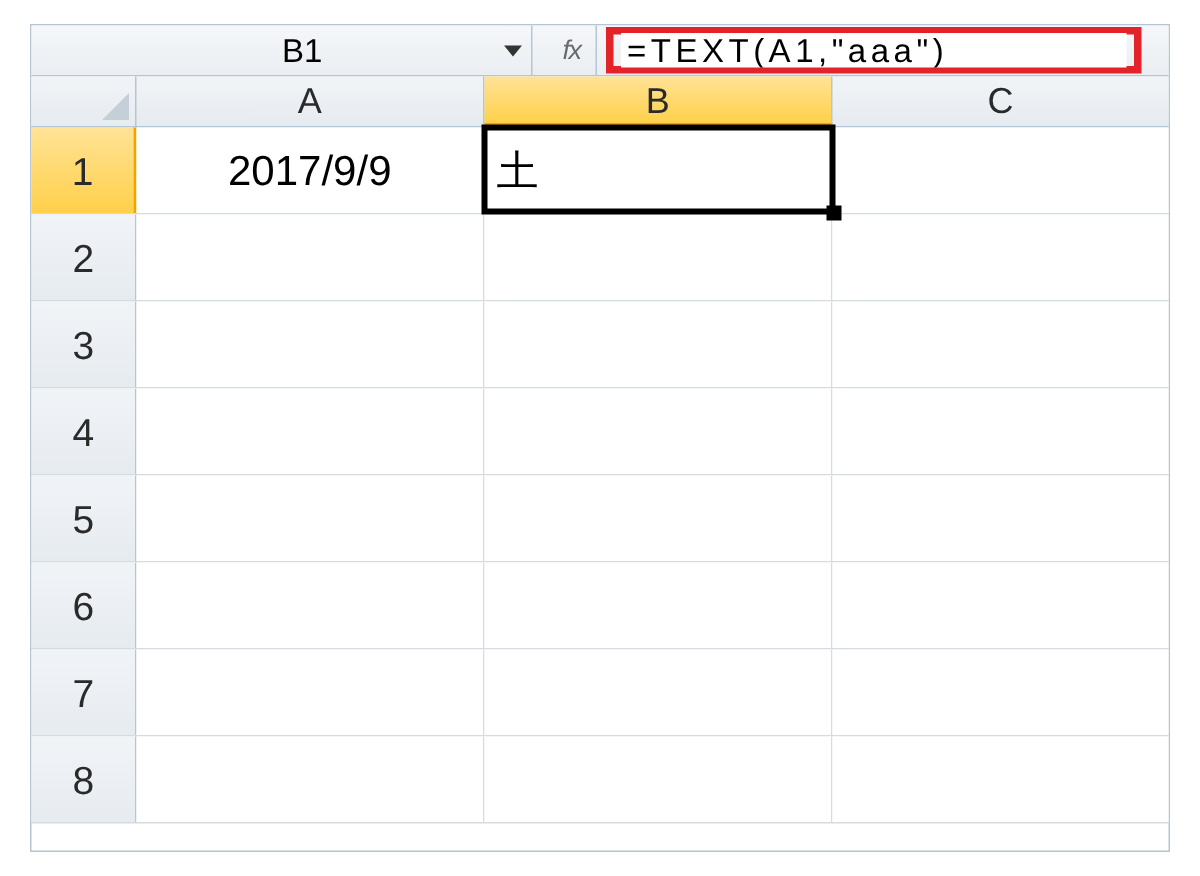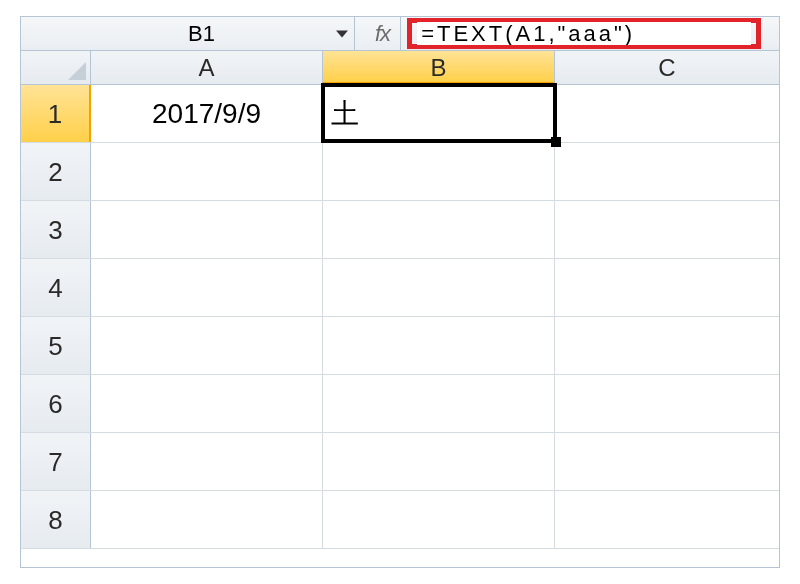--- a/index.html
+++ b/index.html
@@ -61,21 +61,21 @@
   .namebox-dd svg { width: 12px; height: 12px; fill: #333; }
 
   .fx-zone {
     display: flex;
     align-items: center;
     padding: 0 10px 0 20px;
     border-right: 1px solid #b5c5d3;
   }
   .fx {
     font-style: italic;
-    font-size: 22px;
+    font-size: 18px;
     color: #6b6b6b;
     letter-spacing: -1px;
   }
 
   .formula-wrap {
     flex: 1;
     position: relative;
     padding: 2px;
   }
   .highlight-box {

